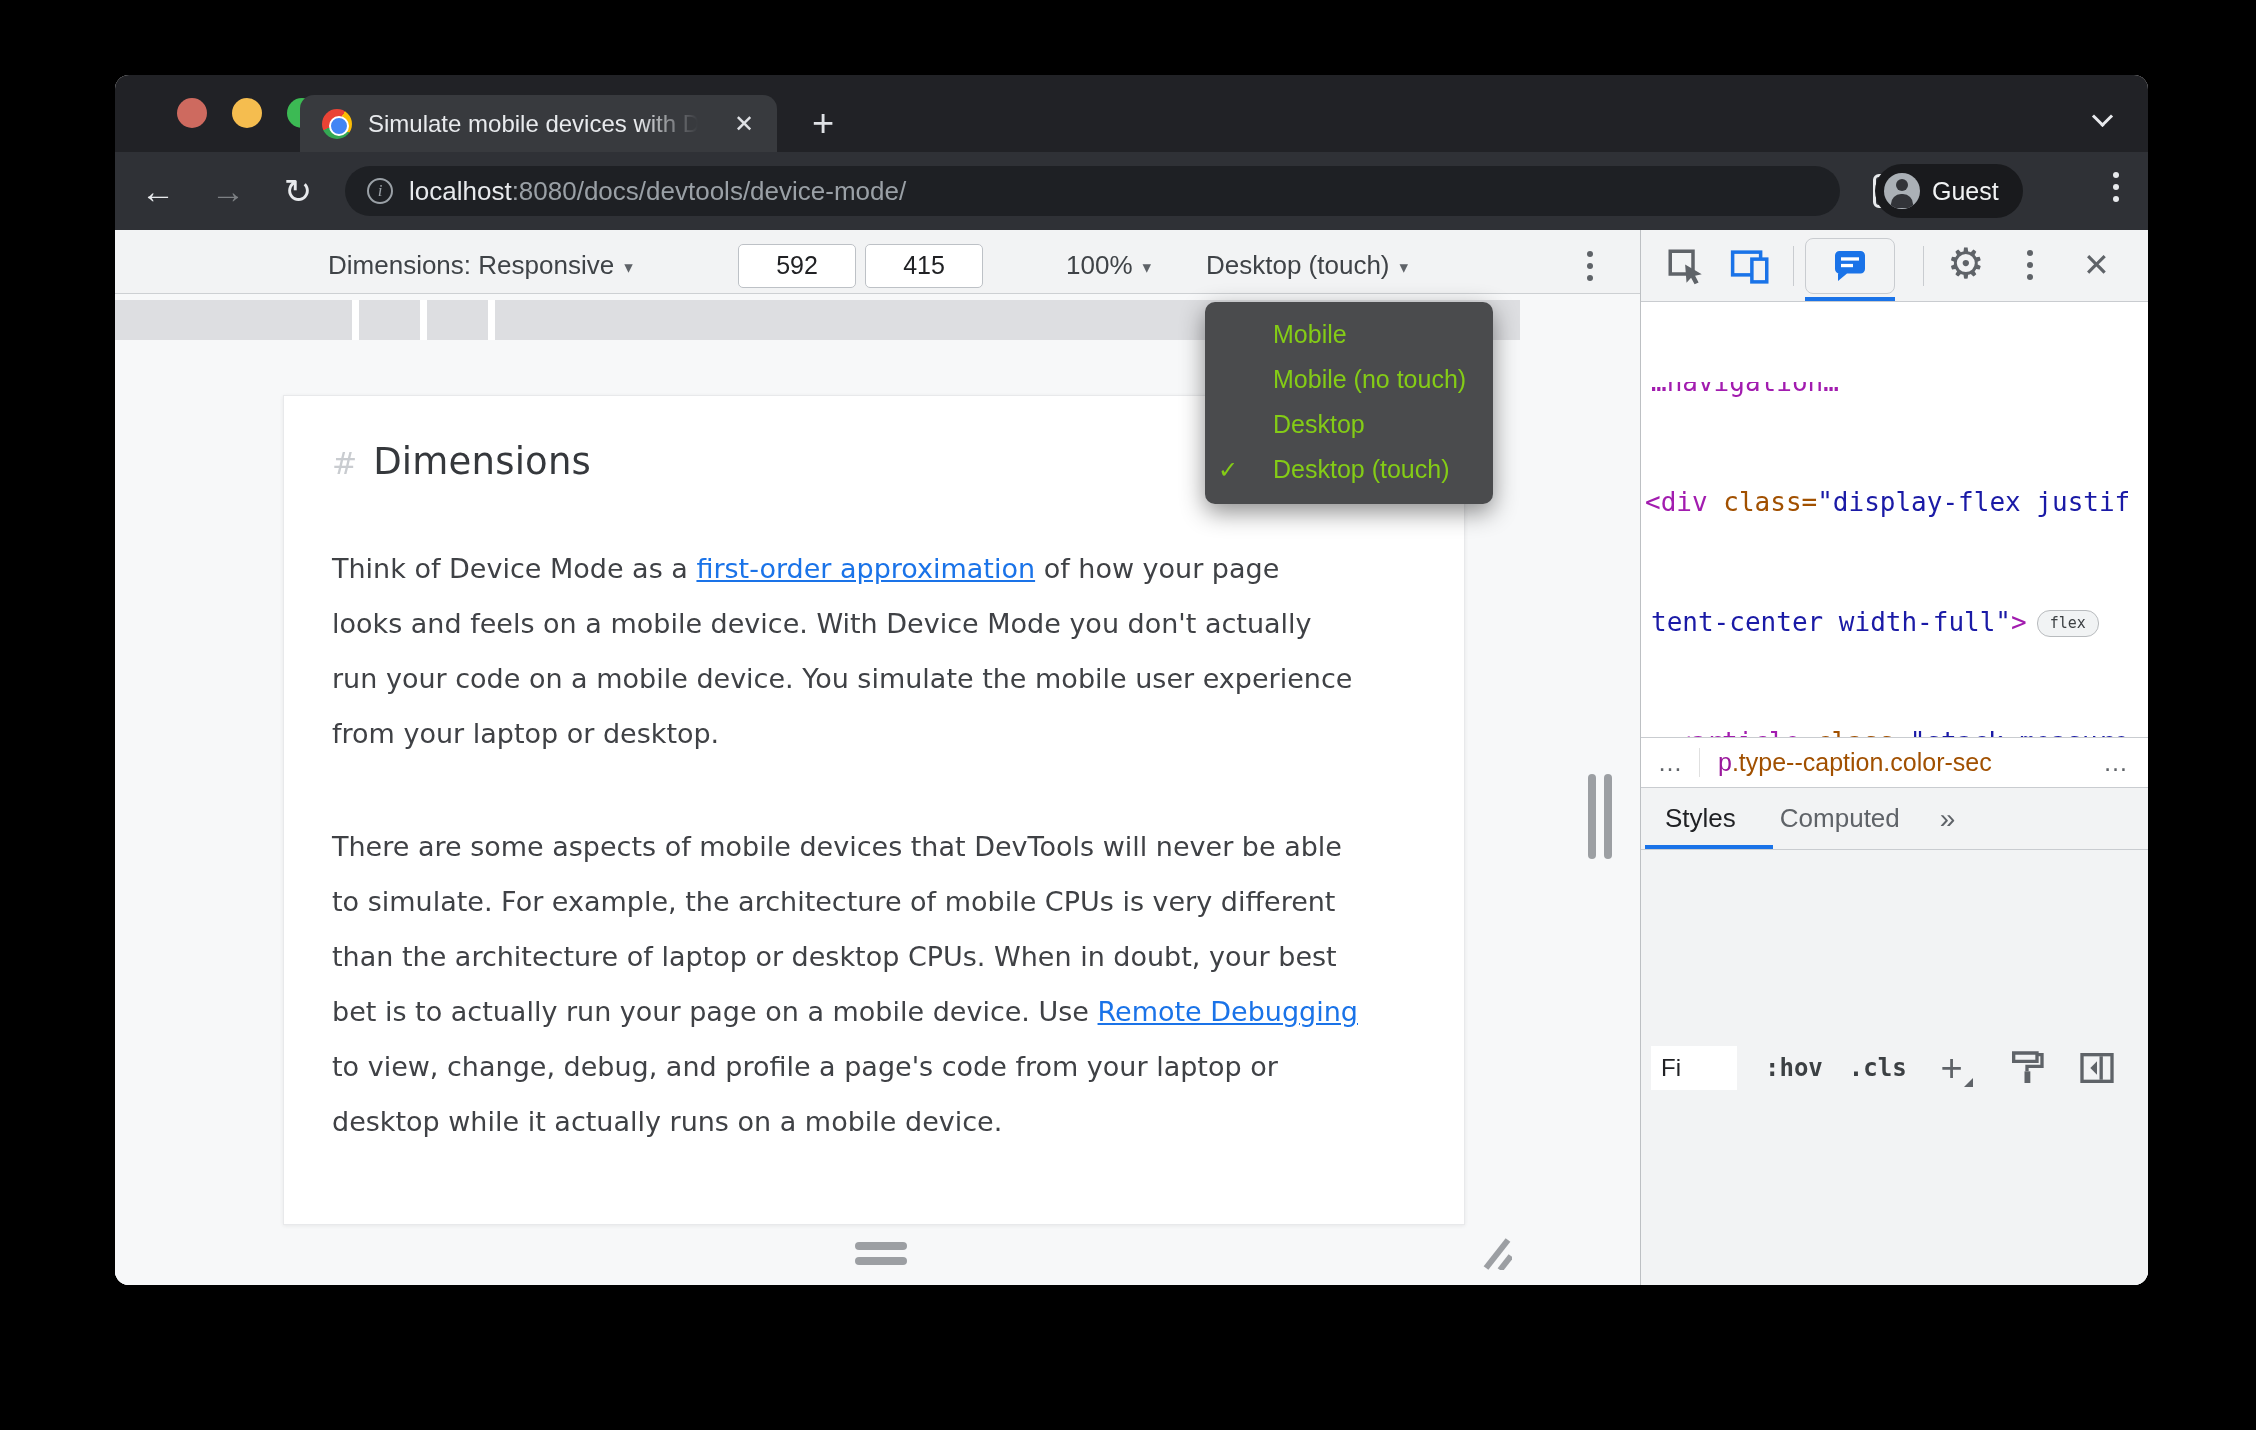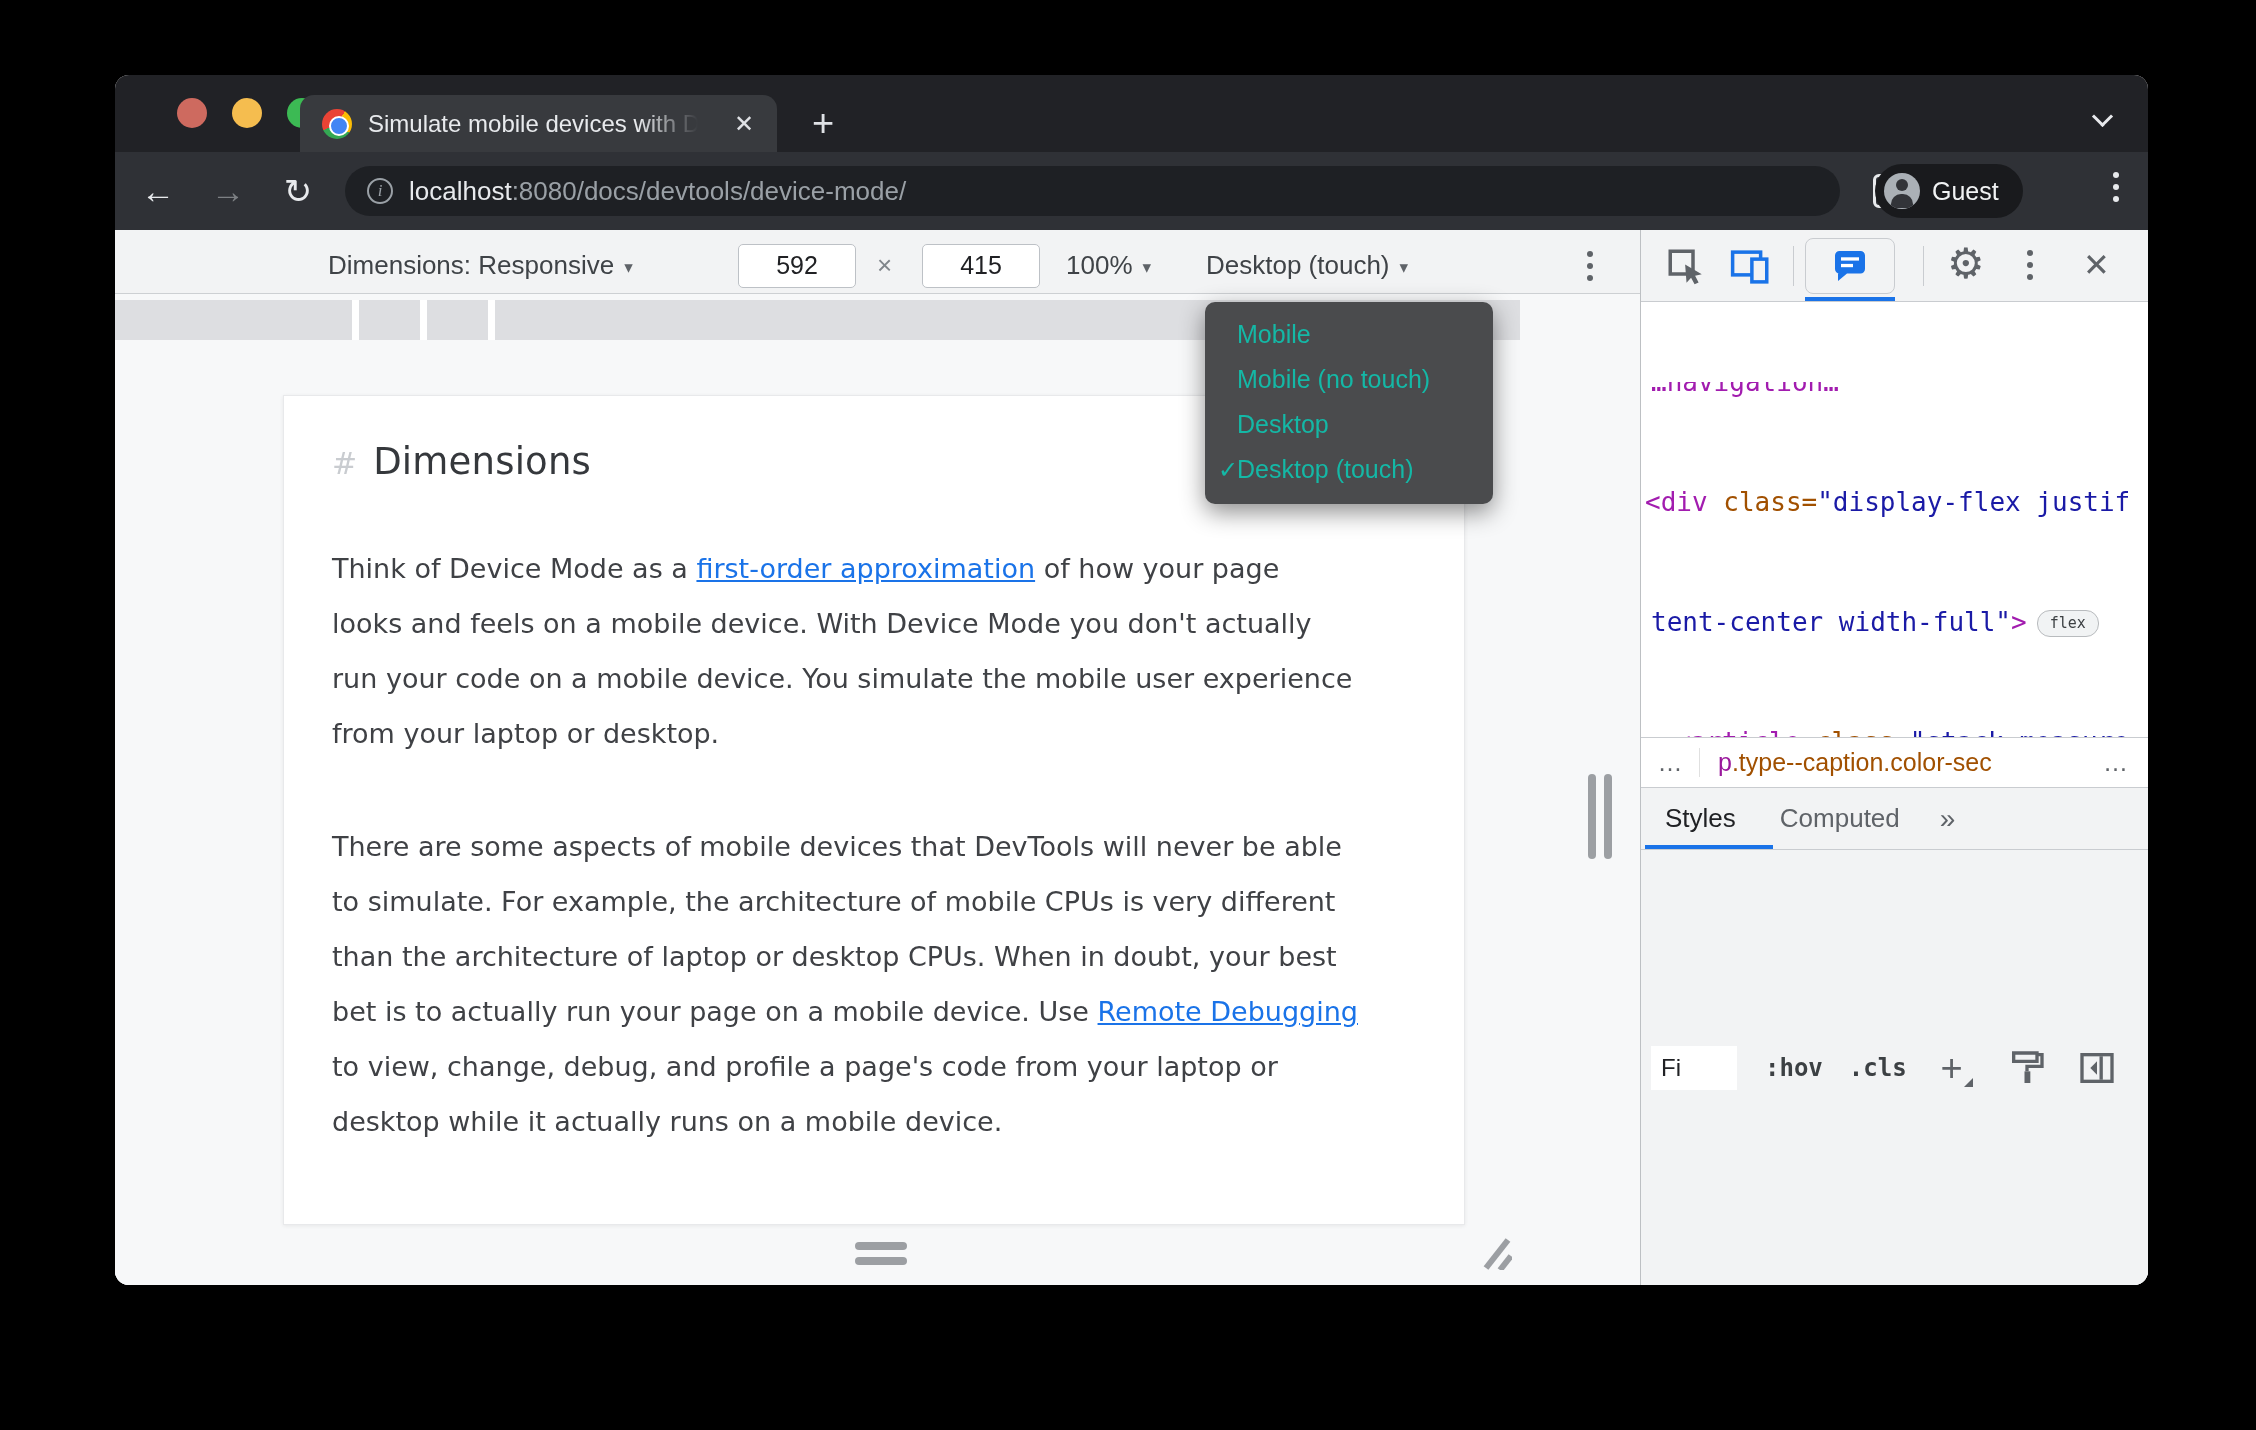--- a/index.html
+++ b/index.html
@@ -138,22 +138,22 @@
   .tok { font-family:"DejaVu Sans Mono",monospace; font-size:24px; color:#3c4043; font-weight:bold; }
   .tok.hov { margin-left:28px; } .tok.cls { margin-left:26px; }
   .plusbtn { margin-left:34px; position:relative; font-size:38px; color:#5f6368; line-height:30px; font-weight:300;}
   .plusbtn::after { content:""; position:absolute; right:-10px; bottom:-4px; border-left:9px solid transparent;
                     border-bottom:9px solid #5f6368; }
   .brush-ic { margin-left:44px; } .paneltoggle-ic { margin-left:30px; }
 
   
   .devmenu { position:absolute; left:1205px; top:302px; width:288px; background:#4a4b4d;
              border-radius:10px; box-shadow:0 8px 24px rgba(0,0,0,.45); padding:10px 0 12px 0; z-index:50; }
-  .devmenu .mi { position:relative; height:45px; line-height:45px; padding-left:32px;
-                 color:#14b8a6; font-size:25px; white-space:nowrap; }
+  .devmenu .mi { position:relative; height:45px; line-height:45px; padding-left:68px;
+                 color:#84cc16; font-size:25px; white-space:nowrap; }
   .devmenu .check { position:absolute; left:13px; top:0; font-size:24px; }
 </style>
 </head>
 <body>
 
 <div class="stage">
   <div class="window">
 
     <div class="tabstrip">
       <div class="lights">
@@ -198,21 +198,21 @@
           <div class="item" style="left:213px">
             <span>Dimensions: Responsive</span>
             <span class="caret">▾</span>
           </div>
           <div class="item" style="left:623px">
             <input class="dim-input" value="592" style="">
           </div>
           <div class="item" style="left:762px">
               <span class="times">×</span>
             </div>
-          <div class="item" style="left:807px">
+          <div class="item" style="left:750px">
             <input class="dim-input" value="415" style="">
           </div>
           <div class="item" style="left:951px">
             <span>100%</span>
             <span class="caret">▾</span>
           </div>
           <div class="item" style="left:1091px">
             <span>Desktop (touch)</span>
             <span class="caret">▾</span>
           </div>

